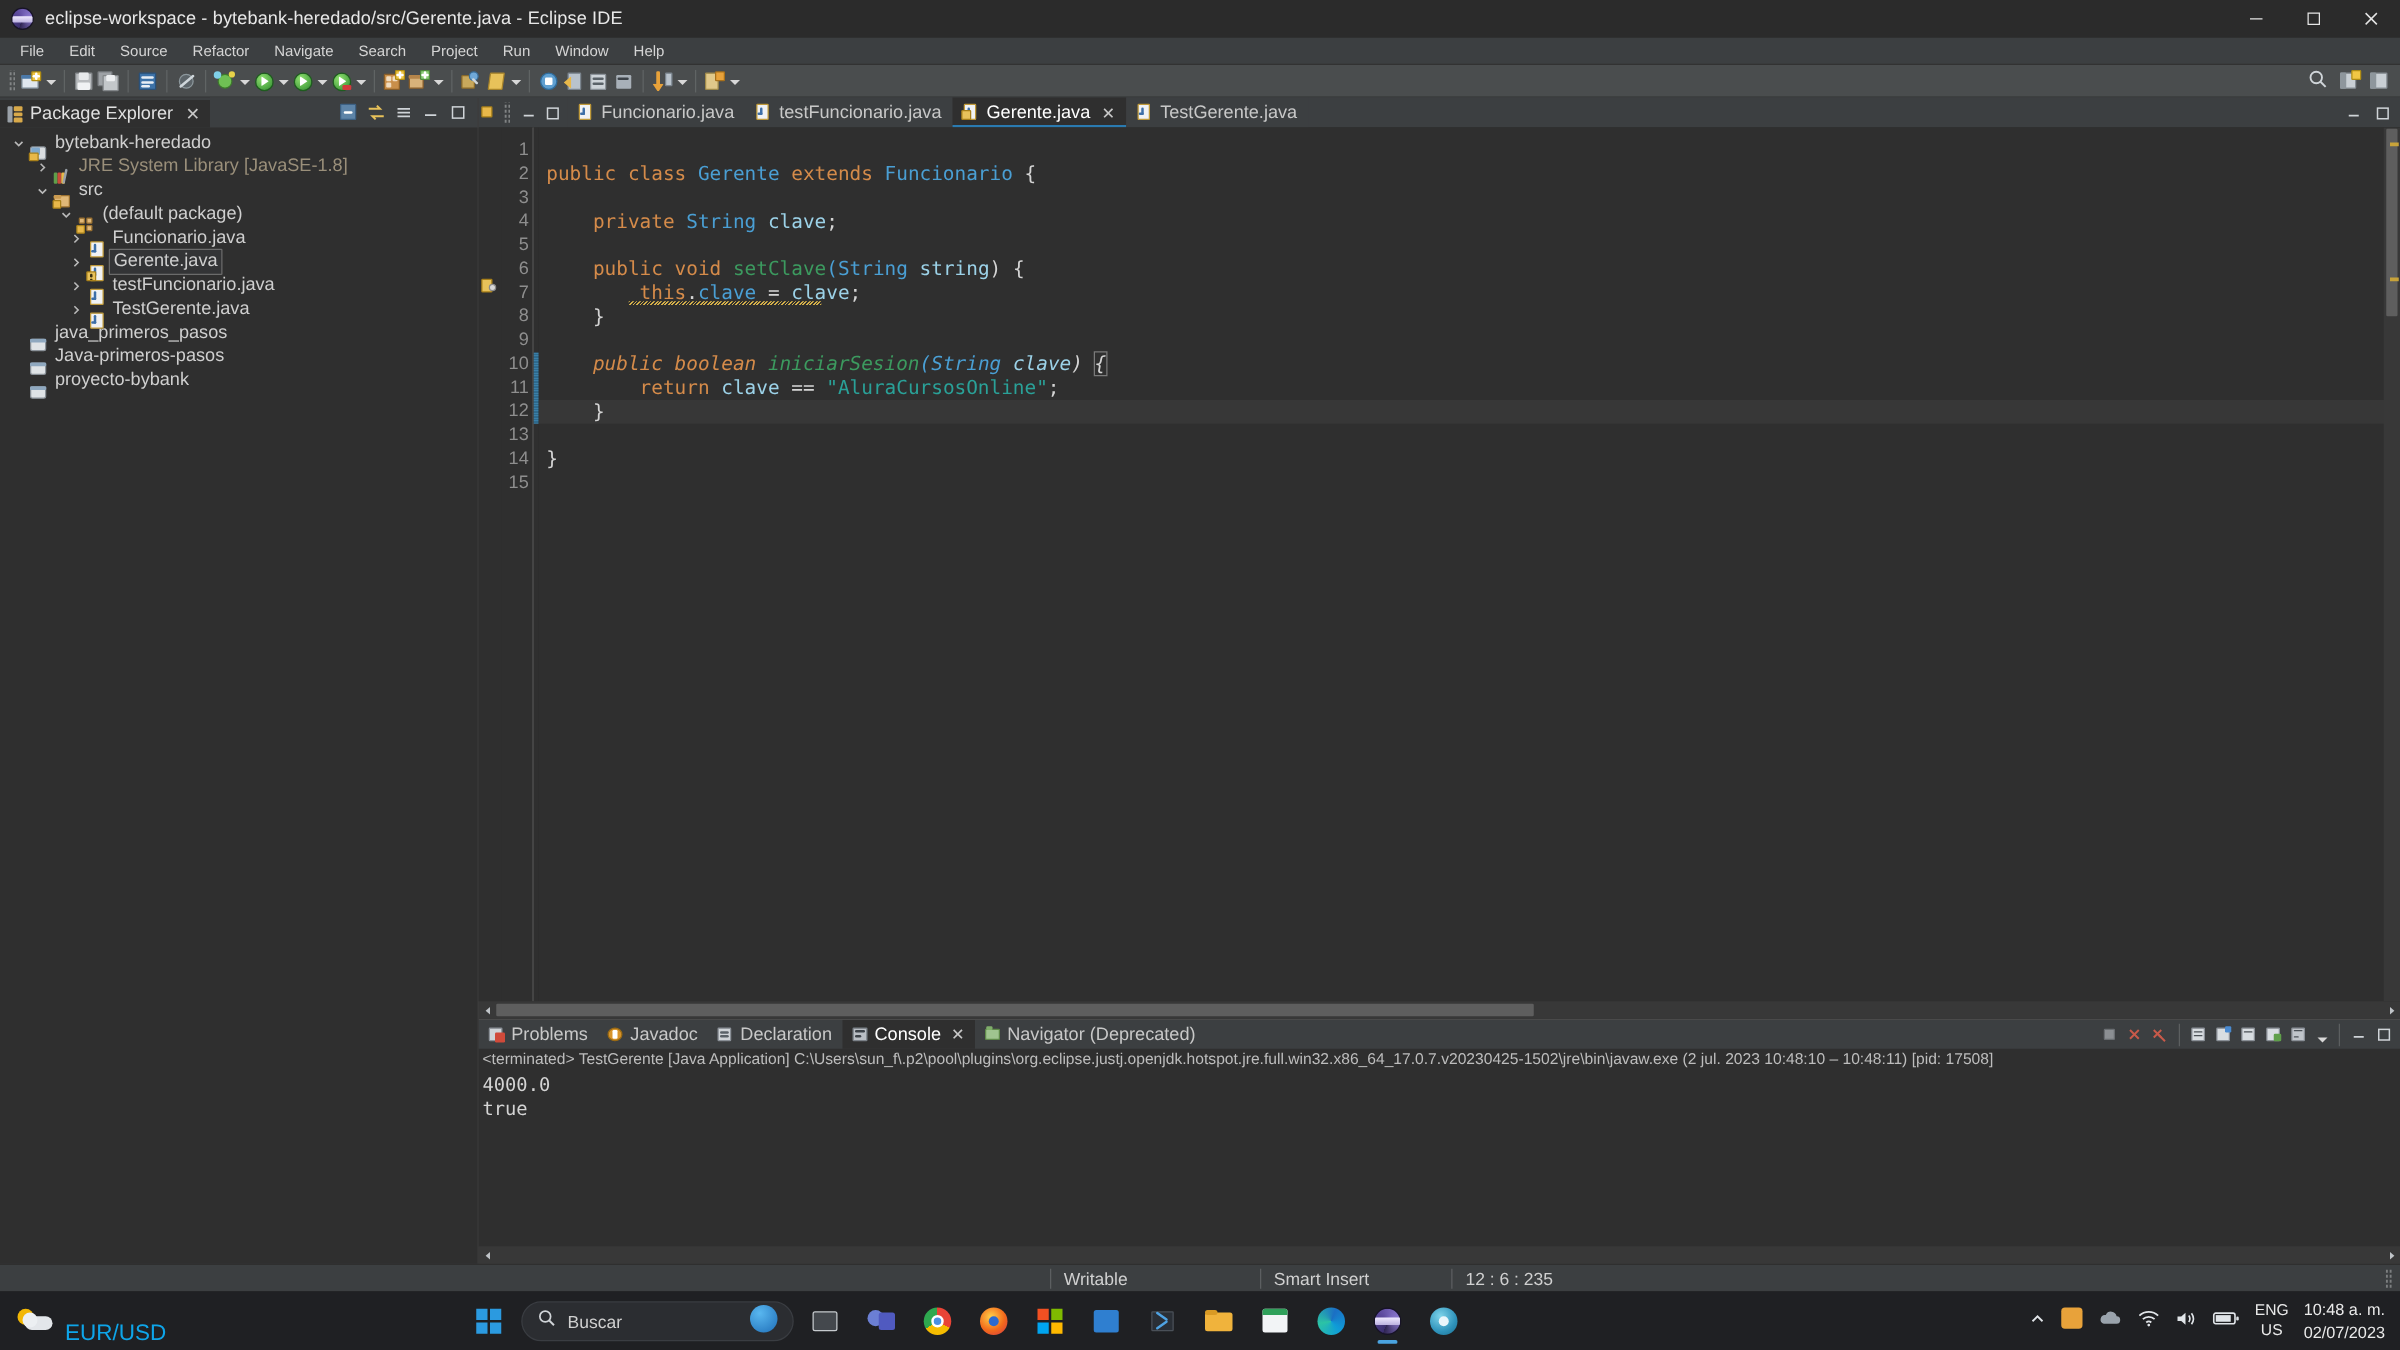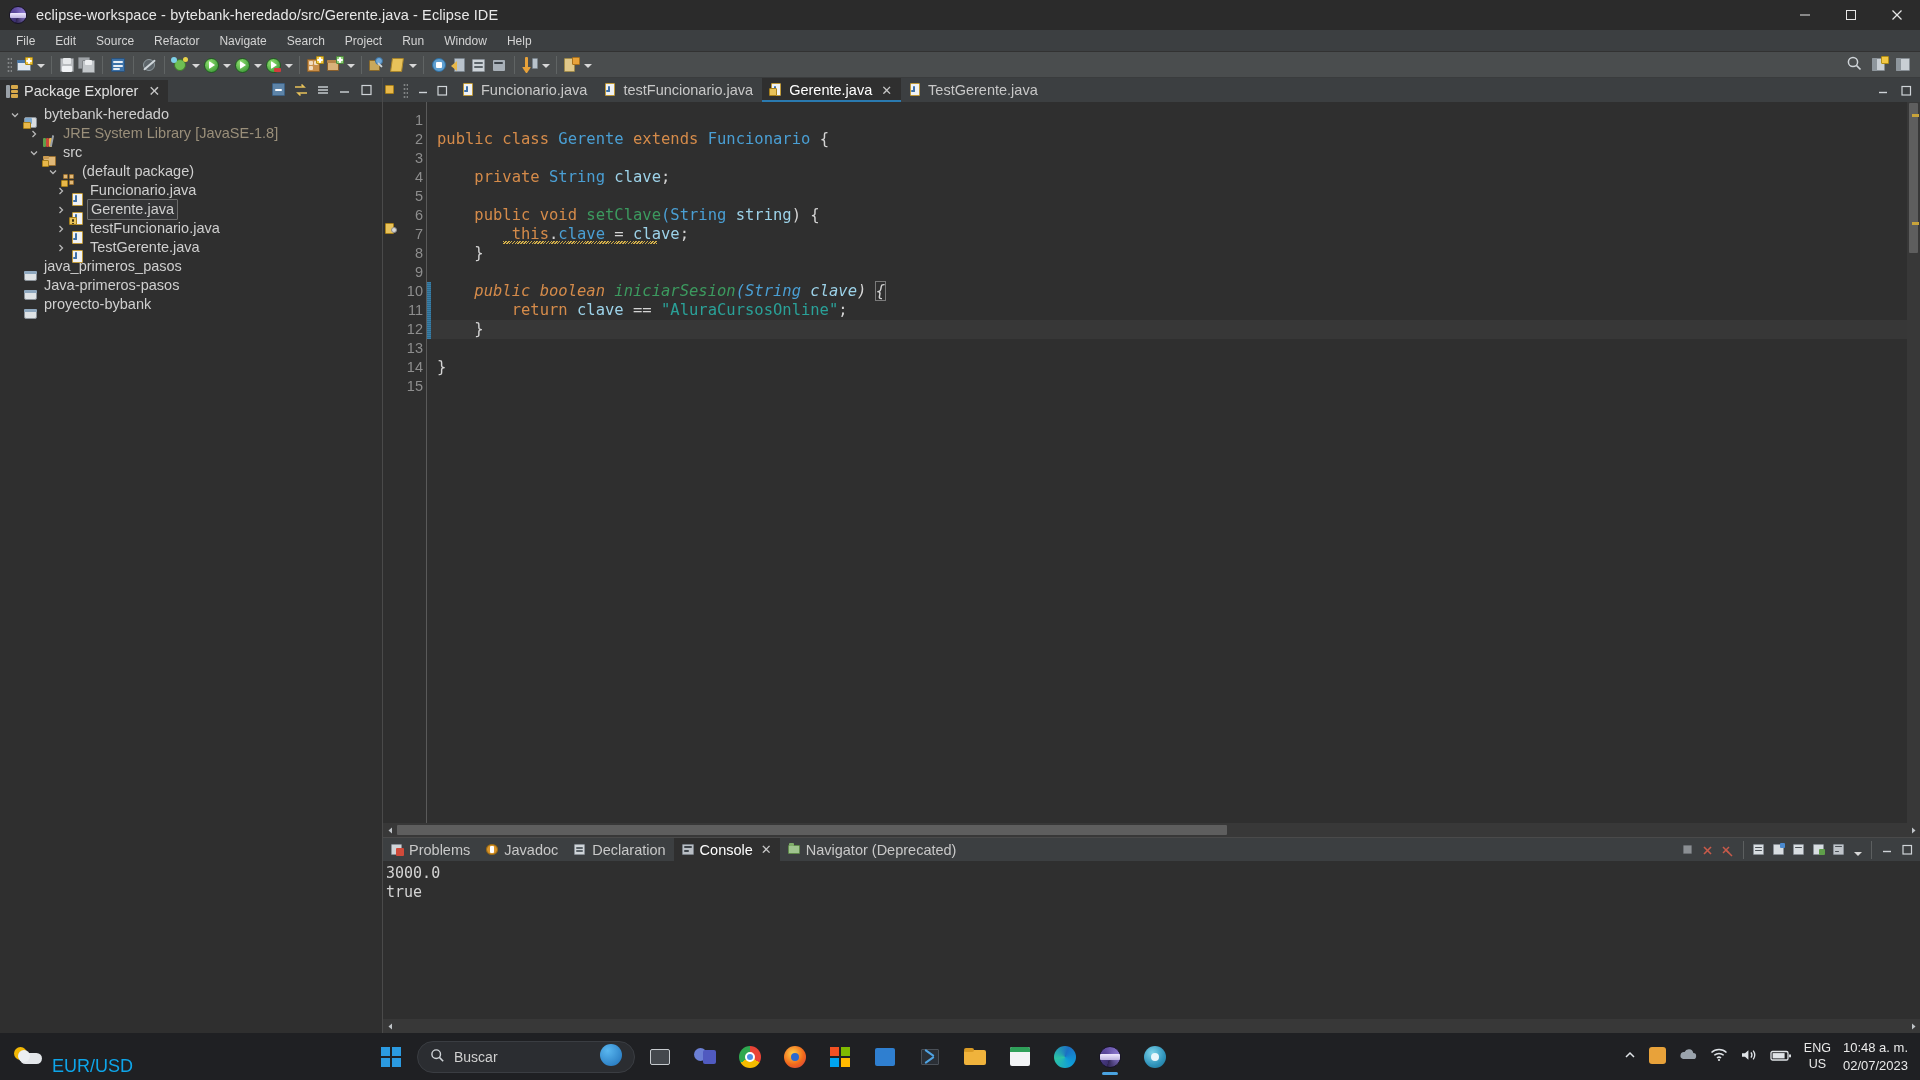--- a/index.html
+++ b/index.html
@@ -835,42 +835,56 @@
                 </svg>
             </span>
             <span style="width:14px;height:14px;display:inline-flex;align-items:center;justify-content:center;">
               <svg width="13" height="13" viewBox="0 0 13 13">
                   <rect x="2" y="2.5" width="8.5" height="8.5" fill="none" stroke="#cfd4d8" stroke-width="1.2"></rect>
                 </svg>
             </span>
           </div>
         </div>
 
+        <div class="c-head">&lt;terminated&gt; TestGerente [Java Application] C:\Users\sun_f\.p2\pool\plugins\org.eclipse.justj.openjdk.hotspot.jre.full.win32.x86_64_17.0.7.v20230425-1502\jre\bin\javaw.exe  (2 jul. 2023 10:48:10 – 10:48:11) [pid: 17508]</div>
 
         <div class="c-out">
-          <div>3000.0</div>
+          <div>4000.0</div>
           <div>true</div>
         </div>
 
         <div class="c-hsb">
           <span class="arrowL" style="width:14px;height:14px;display:flex;align-items:center;justify-content:center;">
             <svg width="9" height="9" viewBox="0 0 9 9">
                 <path d="M6 1.5L2.5 4.5 6 7.5z" fill="#c0c4c8"></path>
               </svg>
           </span>
           <span style="margin-left:auto;width:14px;height:14px;display:flex;align-items:center;justify-content:center;">
             <svg width="9" height="9" viewBox="0 0 9 9">
                 <path d="M3 1.5L6.5 4.5 3 7.5z" fill="#c0c4c8"></path>
               </svg>
           </span>
         </div>
       </div>
     </div>
   </div>
 
+  <div class="status">
+    <div style="width:840px;"></div>
+    <div class="st-sep"></div>
+    <div class="st-cell">Writable</div>
+    <div style="width:96px;"></div>
+    <div class="st-sep"></div>
+    <div class="st-cell">Smart Insert</div>
+    <div style="width:56px;"></div>
+    <div class="st-sep"></div>
+    <div class="st-cell">12 : 6 : 235</div>
+    <div style="width:60px;"></div>
+    <div class="st-grip"></div>
+  </div>
 
   <div class="taskbar">
 
     <div class="tw-weather">
       <span class="tw-wicon">
         <span class="circ" style="left:0;top:3px;width:13px;height:13px;background:#f2b705;"></span>
         <span class="sq" style="left:6px;top:9px;width:22px;height:11px;background:#e3e6ea;border-radius:6px;"></span>
         <span class="circ" style="left:4px;top:6px;width:12px;height:12px;background:#eceff2;"></span>
       </span>
       <span class="tw-txt">

